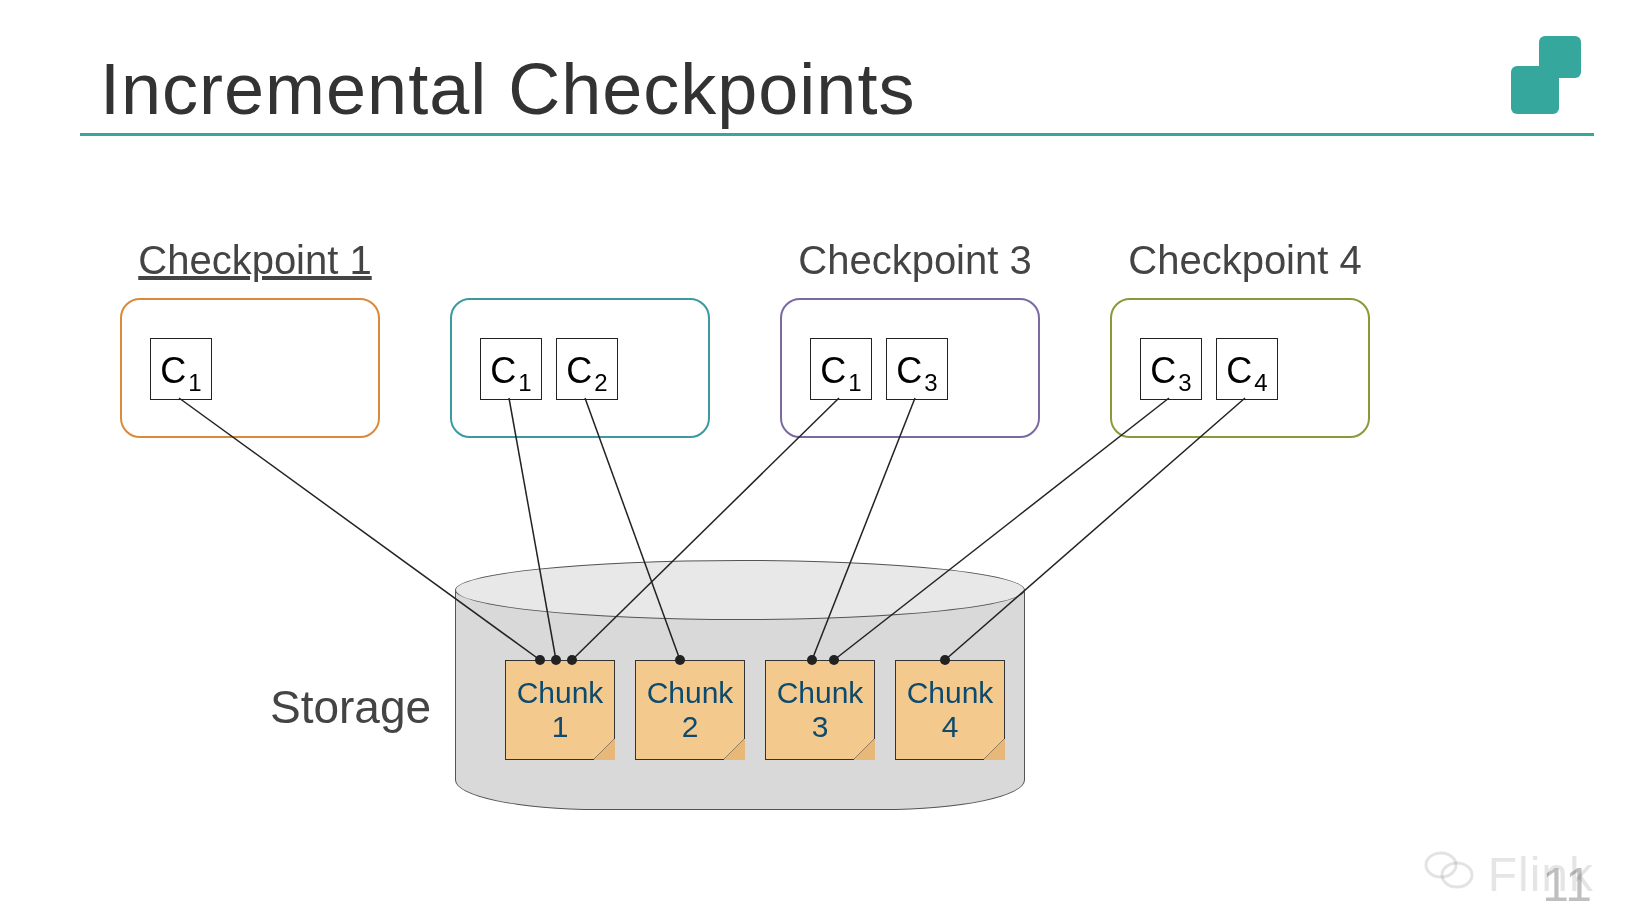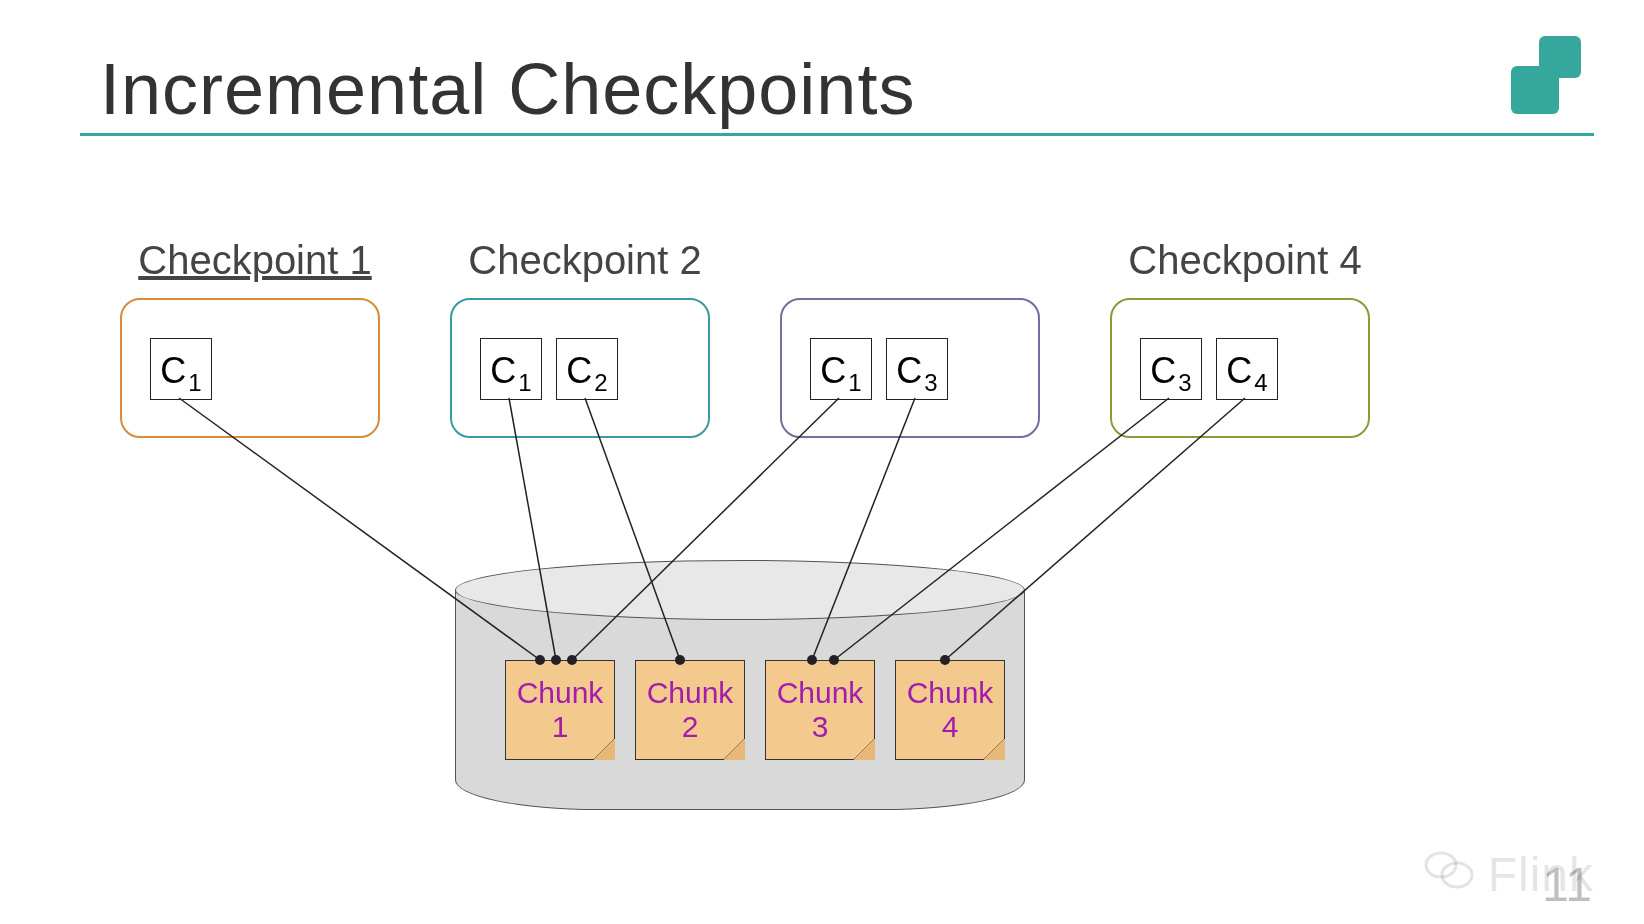--- a/index.html
+++ b/index.html
@@ -130,21 +130,21 @@
       width: 110px;
       height: 100px;
       background: #f4c98d;
       border: 1.5px solid #333;
       display: flex;
       flex-direction: column;
       align-items: center;
       justify-content: center;
       font-size: 30px;
       font-weight: 300;
-      color: #a21caf;
+      color: #0c4a6e;
       line-height: 1.15;
     }
     .chunk .fold {
       position: absolute;
       right: -1px;
       bottom: -1px;
       width: 22px;
       height: 22px;
       background: linear-gradient(135deg, #f4c98d 0%, #f4c98d 48%, #333 48%, #333 52%, #e8b878 52%);
       clip-path: polygon(0 100%, 100% 0, 100% 100%);
@@ -196,32 +196,32 @@
 <div class="diagram">
 
   <div class="cp-label" style="left:120px; top:238px;text-decoration:underline;">Checkpoint 1</div>
   <div class="cp-box" style="left:120px; top:298px; border-color:#d98a3a;">
     <div class="chunk-ref" style="left:28px; top:38px;">
       <span class="main">C</span>
         <sub>1</sub>
     </div>
   </div>
 
-  <div class="cp-label" style="left:450px; top:238px;">Checkpoint 2</div>
   <div class="cp-box" style="left:450px; top:298px; border-color:#3a9aa0;">
     <div class="chunk-ref" style="left:28px; top:38px;">
       <span class="main">C</span>
         <sub>1</sub>
     </div>
     <div class="chunk-ref" style="left:104px; top:38px;">
       <span class="main">C</span>
         <sub>2</sub>
     </div>
   </div>
 
+  <div class="cp-label" style="left:780px; top:238px;">Checkpoint 3</div>
   <div class="cp-box" style="left:780px; top:298px; border-color:#7a6aa0;">
     <div class="chunk-ref" style="left:28px; top:38px;">
       <span class="main">C</span>
         <sub>1</sub>
     </div>
     <div class="chunk-ref" style="left:104px; top:38px;">
       <span class="main">C</span>
         <sub>3</sub>
     </div>
   </div>
@@ -231,20 +231,21 @@
     <div class="chunk-ref" style="left:28px; top:38px;">
       <span class="main">C</span>
         <sub>3</sub>
     </div>
     <div class="chunk-ref" style="left:104px; top:38px;">
       <span class="main">C</span>
         <sub>4</sub>
     </div>
   </div>
 
+  <div class="storage-label">Storage</div>
 
   <div class="cylinder">
     <div class="cyl-body"></div>
     <div class="cyl-bottom-fill"></div>
     <div class="cyl-bottom"></div>
     <div class="cyl-top"></div>
   </div>
 
   <div class="chunk" style="left:505px; top:660px;">
     <span>Chunk</span>

